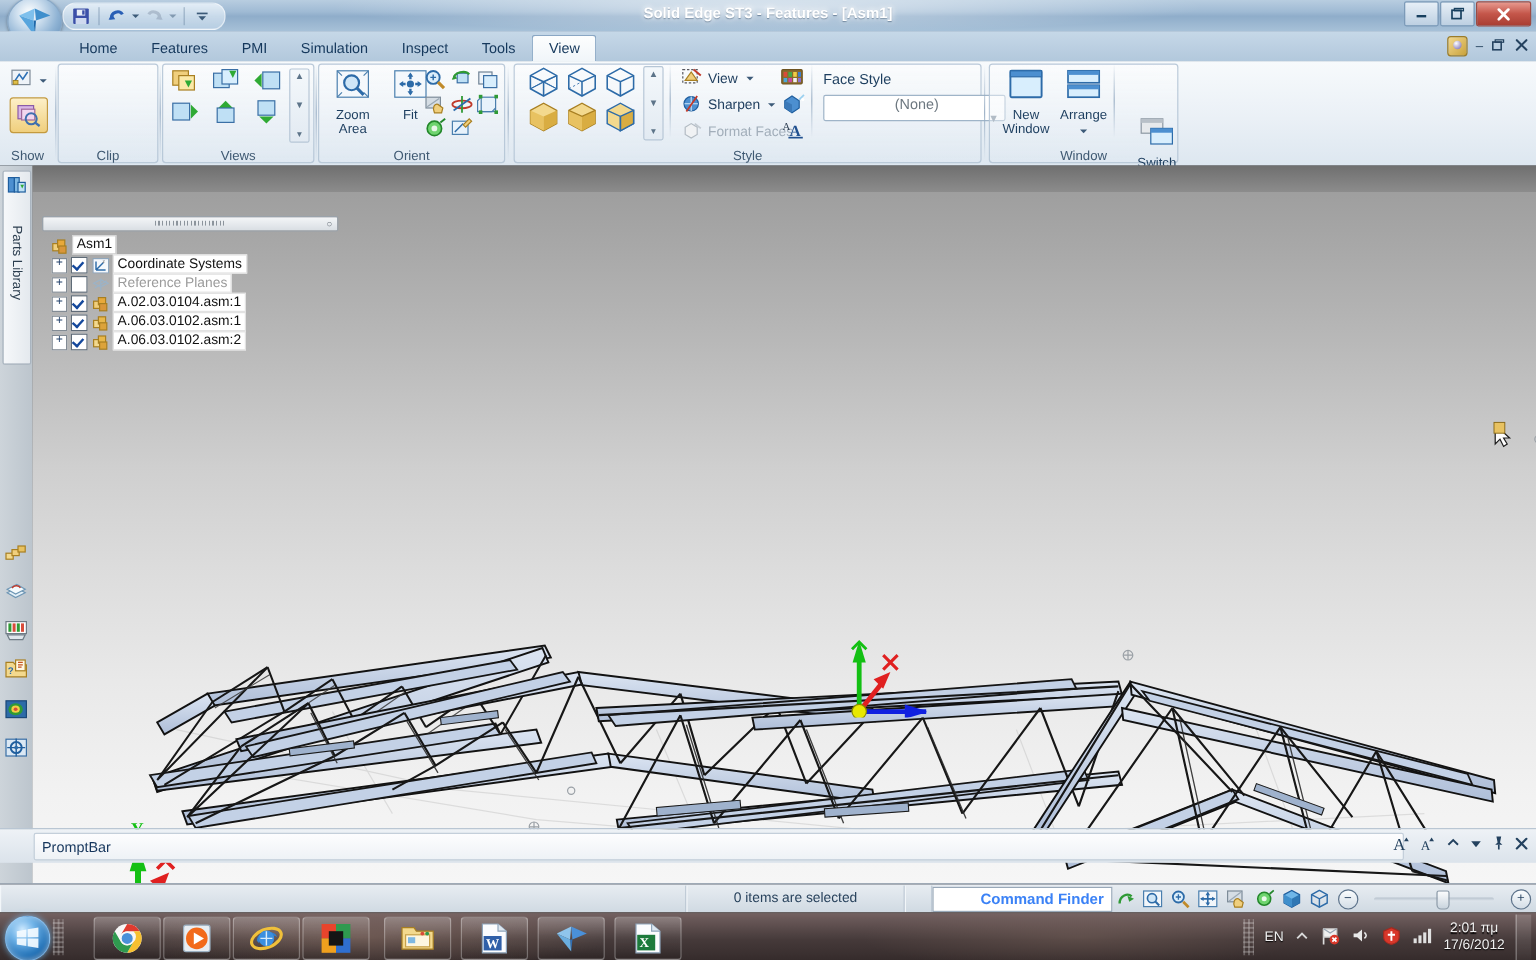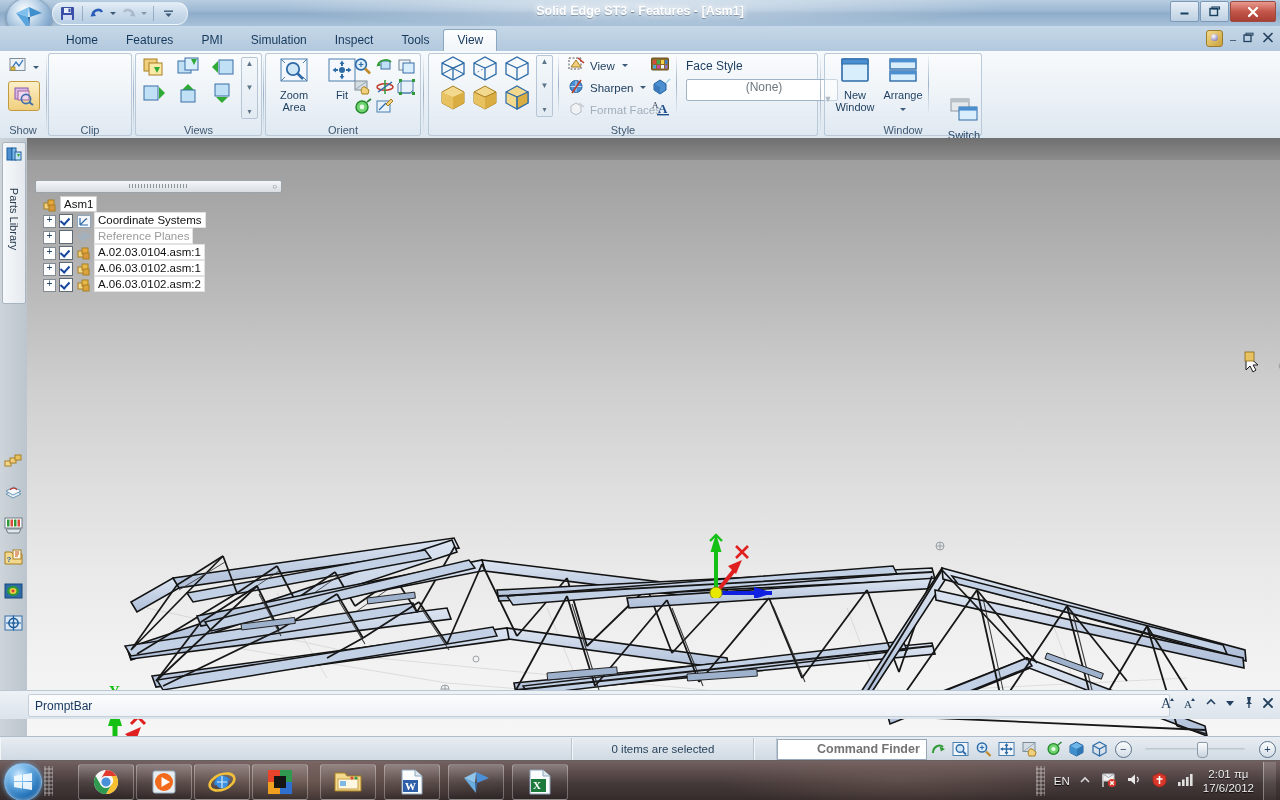--- a/index.html
+++ b/index.html
@@ -208,21 +208,21 @@
     position:absolute;left:0;top:736px;width:1280px;height:24px;
     background:linear-gradient(180deg,#e8edf2,#cfd9e2);
     border-top:1px solid #aebccb;
     display:flex;align-items:center;
   }
   .sb-cell{height:22px;display:flex;align-items:center;justify-content:center;
     border-right:1px solid #b9c5d1;border-left:1px solid #f2f6f9;font-size:11.5px;color:#28425c;}
   .cmdfinder{
     width:138px;height:19px;background:#fff;border:1px solid #98a8b8;
     display:flex;align-items:center;justify-content:center;
-    font-size:12.5px;font-weight:bold;color:#737373;padding-left:32px;
+    font-size:12.5px;font-weight:bold;color:#3b82f6;padding-left:32px;
   }
   .slider{position:relative;width:120px;height:16px;display:flex;align-items:center;}
   .slider .track{position:absolute;left:10px;right:10px;top:7px;height:3px;
     background:linear-gradient(180deg,#b7c2cd,#dfe6ed);border-radius:2px;}
   .slider .knob{position:absolute;left:62px;top:1px;width:9px;height:14px;
     background:linear-gradient(180deg,#fbfcfd,#c9d4de);border:1px solid #8c9aa8;border-radius:2px 2px 4px 4px;}
   .circ{width:15px;height:15px;border-radius:50%;border:1px solid #5c728a;
     background:linear-gradient(180deg,#fbfdfe,#d3dde6);
     display:flex;align-items:center;justify-content:center;font-size:11px;color:#2b4663;line-height:11px;}
 

